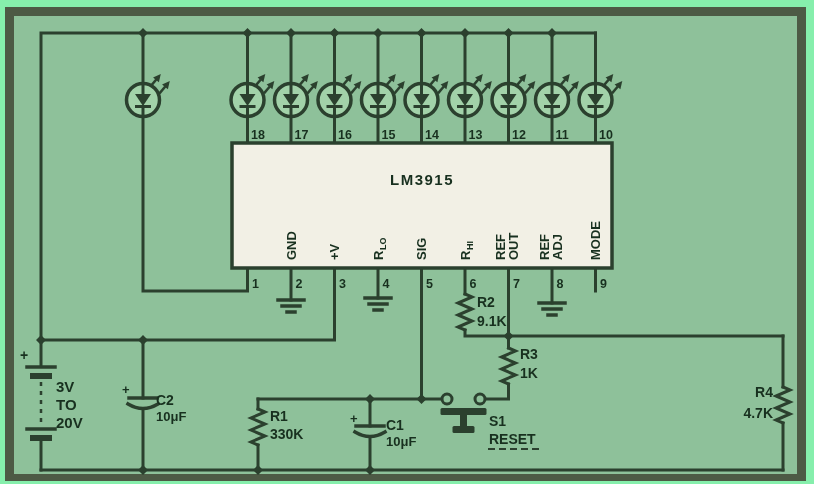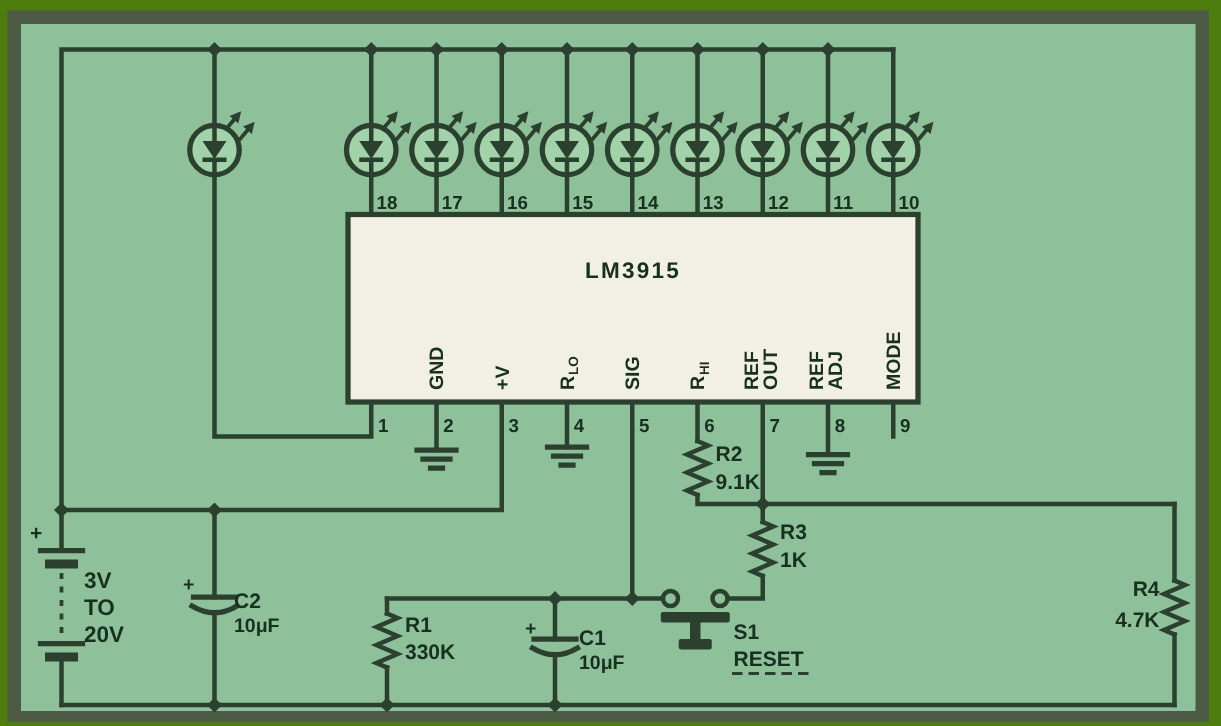--- a/index.html
+++ b/index.html
@@ -1,16 +1,16 @@
 <!DOCTYPE html>
 <html><head>
 <meta charset="utf-8">
 <style>
   html,body{margin:0;padding:0;background:#efe4da;}
-  .stage{position:relative;width:814px;height:484px;background:#4d7c0f;overflow:hidden;}
+  .stage{position:relative;width:814px;height:484px;background:#86efac;overflow:hidden;}
   svg{display:block;}
   .wire{stroke:#2b402e;stroke-width:3;fill:none;stroke-linecap:square;stroke-linejoin:miter;}
   .wire35{stroke:#2b402e;stroke-width:3.5;fill:none;stroke-linecap:square;}
   .wire6{stroke:#2b402e;stroke-width:6;fill:none;stroke-linecap:square;}
   .dash{stroke:#2b402e;stroke-width:2.5;fill:none;stroke-dasharray:4 5;}
   .sym{fill:#2b402e;stroke:none;}
   text{fill:#18301f;font-family:"Liberation Sans",sans-serif;font-weight:bold;}
   .t12{font-size:12.5px;}
   .t13{font-size:13px;}
   .t14{font-size:14px;}

